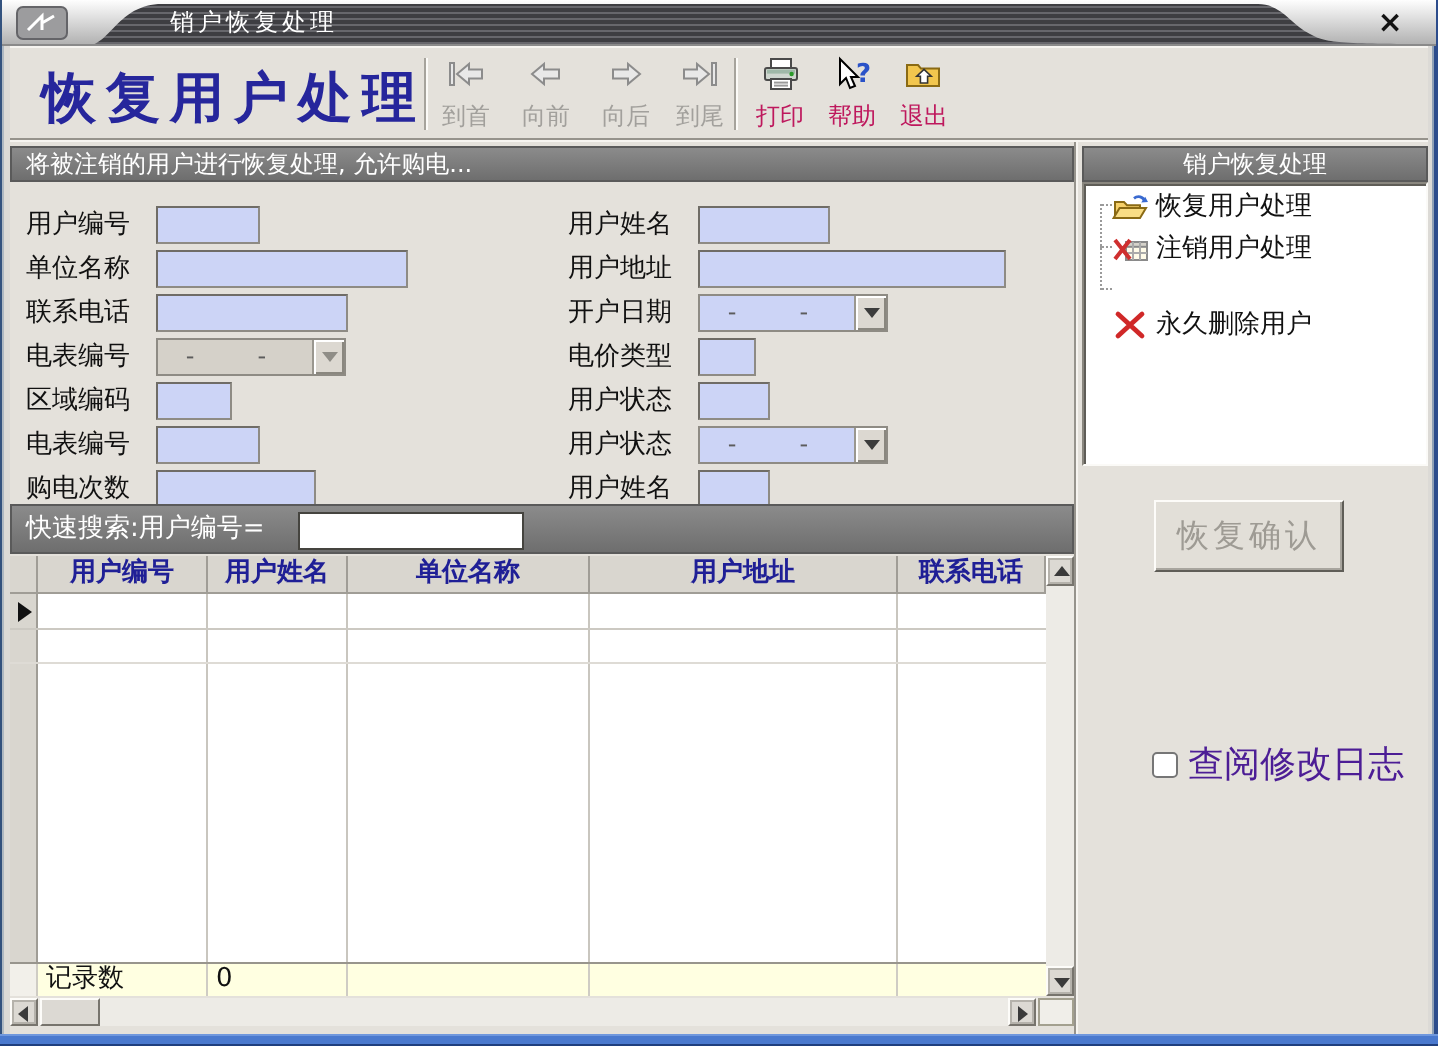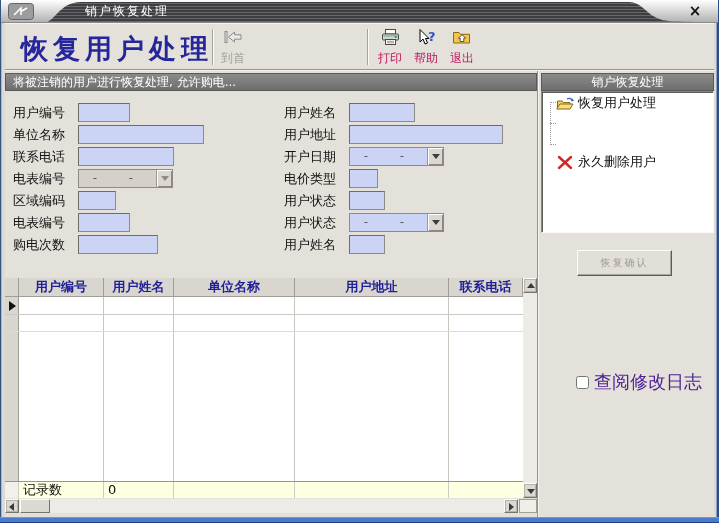--- a/index.html
+++ b/index.html
@@ -90,23 +90,23 @@
   
   .treebox { position:absolute; left:541px; top:91px; width:173px; height:142px; background:#fff;
              border:1px solid #8a877f; border-bottom-color:#fbfaf7; border-right-color:#fbfaf7;
              box-shadow:inset 1px 1px 0 #5f5d57; }
   .tree-item { position:absolute; left:14px; height:18px; display:flex; align-items:center; cursor:default; }
   .tree-item .ticn { width:19px; height:15px; margin-right:3px; }
   .tree-item .ttext { font-size:13px; color:#111; white-space:nowrap; }
   .tree-trunk { position:absolute; left:8px; top:10px; height:43px; border-left:1px dotted #9a9a9a; }
   .tree-stub { position:absolute; left:8px; width:6px; border-top:1px dotted #9a9a9a; }
 
-  .confirm-btn { position:absolute; left:577px; top:250px; width:95px; height:26px; background:#e2dfd8;
+  .confirm-btn { position:absolute; left:577px; top:250px; width:95px; height:36px; background:#e2dfd8;
                  border:1px solid; border-color:#fdfcf9 #5f5d57 #5f5d57 #fdfcf9;
-                 box-shadow:inset -1px -1px 0 #a8a59e; color:#9e9b94; font-size:10px;
+                 box-shadow:inset -1px -1px 0 #a8a59e; color:#9e9b94; font-size:16px;
                  font-family:inherit; letter-spacing:2px; }
   .log-check { position:absolute; left:576px; top:370px; display:flex; align-items:center; }
   .log-check input { width:13px; height:13px; margin:0 5px 0 0; }
   .log-check span { font-size:18px; color:#4c1d95; white-space:nowrap; }
 
   .v-divider { position:absolute; left:537px; top:71px; bottom:6px; width:2px;
                background:linear-gradient(90deg,#96938c 0 1px,#f6f4f0 1px 2px); }
 </style>
 </head>
 <body>
@@ -130,20 +130,39 @@
   <div class="toolbar">
     <div class="big-title">恢复用户处理</div>
     <div class="tb-sep" style="left:207px;"></div>
 
     <div class="tbtn disabled" style="left:209px;">
       <svg class="ticon" viewBox="0 0 20 12" width="20" height="12">
         <rect x="2" y="0.5" width="2" height="11" fill="#e8e8e8" stroke="#8c8c8c"></rect>
         <polygon points="5.5,6 11.5,1 11.5,3.8 18,3.8 18,8.2 11.5,8.2 11.5,11" fill="#e8e8e8" stroke="#8c8c8c"></polygon>
       </svg>
       <span class="tlabel">到首</span>
+    </div>
+    <div class="tbtn disabled" style="left:249px;">
+      <svg class="ticon" viewBox="0 0 20 12" width="20" height="12">
+        <polygon points="3,6 9,1 9,3.8 16.5,3.8 16.5,8.2 9,8.2 9,11" fill="#e8e8e8" stroke="#8c8c8c"></polygon>
+      </svg>
+      <span class="tlabel">向前</span>
+    </div>
+    <div class="tbtn disabled" style="left:289px;">
+      <svg class="ticon" viewBox="0 0 20 12" width="20" height="12">
+        <polygon points="17,6 11,1 11,3.8 3.5,3.8 3.5,8.2 11,8.2 11,11" fill="#e8e8e8" stroke="#8c8c8c"></polygon>
+      </svg>
+      <span class="tlabel">向后</span>
+    </div>
+    <div class="tbtn disabled" style="left:326px;">
+      <svg class="ticon" viewBox="0 0 20 12" width="20" height="12">
+        <polygon points="14.5,6 8.5,1 8.5,3.8 2,3.8 2,8.2 8.5,8.2 8.5,11" fill="#e8e8e8" stroke="#8c8c8c"></polygon>
+        <rect x="16" y="0.5" width="2" height="11" fill="#e8e8e8" stroke="#8c8c8c"></rect>
+      </svg>
+      <span class="tlabel">到尾</span>
     </div>
 
     <div class="tb-sep" style="left:362px;"></div>
 
     <div class="tbtn enabled" style="left:366px;">
       <svg class="ticon" viewBox="0 0 17 16" width="17" height="16">
         <rect x="3.5" y="0.5" width="10" height="4.5" fill="#fff" stroke="#4a4a4a"></rect>
         <rect x="0.5" y="5" width="16" height="6" rx="1" fill="#cfd6cf" stroke="#4a4a4a"></rect>
         <rect x="1.5" y="5.8" width="14" height="2" fill="#9fb8a8"></rect>
         <circle cx="13.8" cy="8" r="1.1" fill="#2a9a2a"></circle>
@@ -209,20 +228,24 @@
   <span class="flabel" style="left:284px; top:213px;">用户状态</span>
   <div class="combo" style="left:349px; top:213px; width:95px;">
     <span class="ctext">-  -</span>
     <span class="cbtn">
         <i class="arrow-down"></i>
       </span>
   </div>
   <span class="flabel" style="left:284px; top:235px;">用户姓名</span>
   <input class="field" style="left: 349px; top: 235px; width: 36px;" value="">
 
+  <div class="bar" style="left:5px; top:252px; width:532px; height:25px; padding-left:0;">
+    <span class="search-label">快速搜索:用户编号=</span>
+    <input class="search-input" value="" style="">
+  </div>
 
   <div class="grid-header">
     <div class="hcell" style="left:5px; width:14px;"></div>
     <div class="hcell" style="left:19px; width:85px; top:278px;">用户编号</div>
     <div class="hcell" style="left:104px; width:70px; top:278px;">用户姓名</div>
     <div class="hcell" style="left:174px; width:121px; top:278px;">单位名称</div>
     <div class="hcell" style="left:295px; width:154px; top:278px;">用户地址</div>
     <div class="hcell" style="left:449px; width:74px; top:278px;">联系电话</div>
   </div>
   <style>.grid-header .hcell{ top:278px; }</style>
@@ -278,20 +301,31 @@
 
     <div class="tree-item" style="top:2px;">
       <svg class="ticn" viewBox="0 0 19 15">
         <path d="M11,3.2 C13,1.6 15.6,2.4 16.3,4.6" fill="none" stroke="#3a6ad0" stroke-width="1.4"></path>
         <polygon points="14.6,5.2 18,5 16.6,2.4" fill="#3a6ad0"></polygon>
         <path d="M1.5,13 L1.5,5 L6,5 L7.5,6.6 L14,6.6 L14,8" fill="#f6d06a" stroke="#8a6a14"></path>
         <path d="M0.8,13 L3.8,8 L17,8 L14,13 Z" fill="#f9dd85" stroke="#8a6a14"></path>
       </svg>
       <span class="ttext">恢复用户处理</span>
     </div>
+    <div class="tree-item" style="top:23px;">
+      <svg class="ticn" viewBox="0 0 19 15">
+        <rect x="7" y="4" width="10.5" height="9" fill="#fffbe8" stroke="#8a8a8a"></rect>
+        <rect x="7" y="4" width="10.5" height="2.4" fill="#d5d2ca" stroke="#8a8a8a"></rect>
+        <line x1="10.5" y1="4" x2="10.5" y2="13" stroke="#aaa"></line>
+        <line x1="14" y1="4" x2="14" y2="13" stroke="#aaa"></line>
+        <line x1="7" y1="9.5" x2="17.5" y2="9.5" stroke="#aaa"></line>
+        <path d="M1.5,3 L9,12.5 M9,3 L1.5,12.5" stroke="#cf2f2f" stroke-width="2"></path>
+      </svg>
+      <span class="ttext">注销用户处理</span>
+    </div>
     <div class="tree-item" style="top:61px;justify-content:flex-end;">
       <svg class="ticn" viewBox="0 0 19 15">
         <path d="M3,2 L15,13 M15,2 L3,13" stroke="#d02828" stroke-width="2.4" stroke-linecap="round"></path>
       </svg>
       <span class="ttext">永久删除用户</span>
     </div>
   </div>
 
   <button class="confirm-btn" disabled="">恢复确认</button>
 

